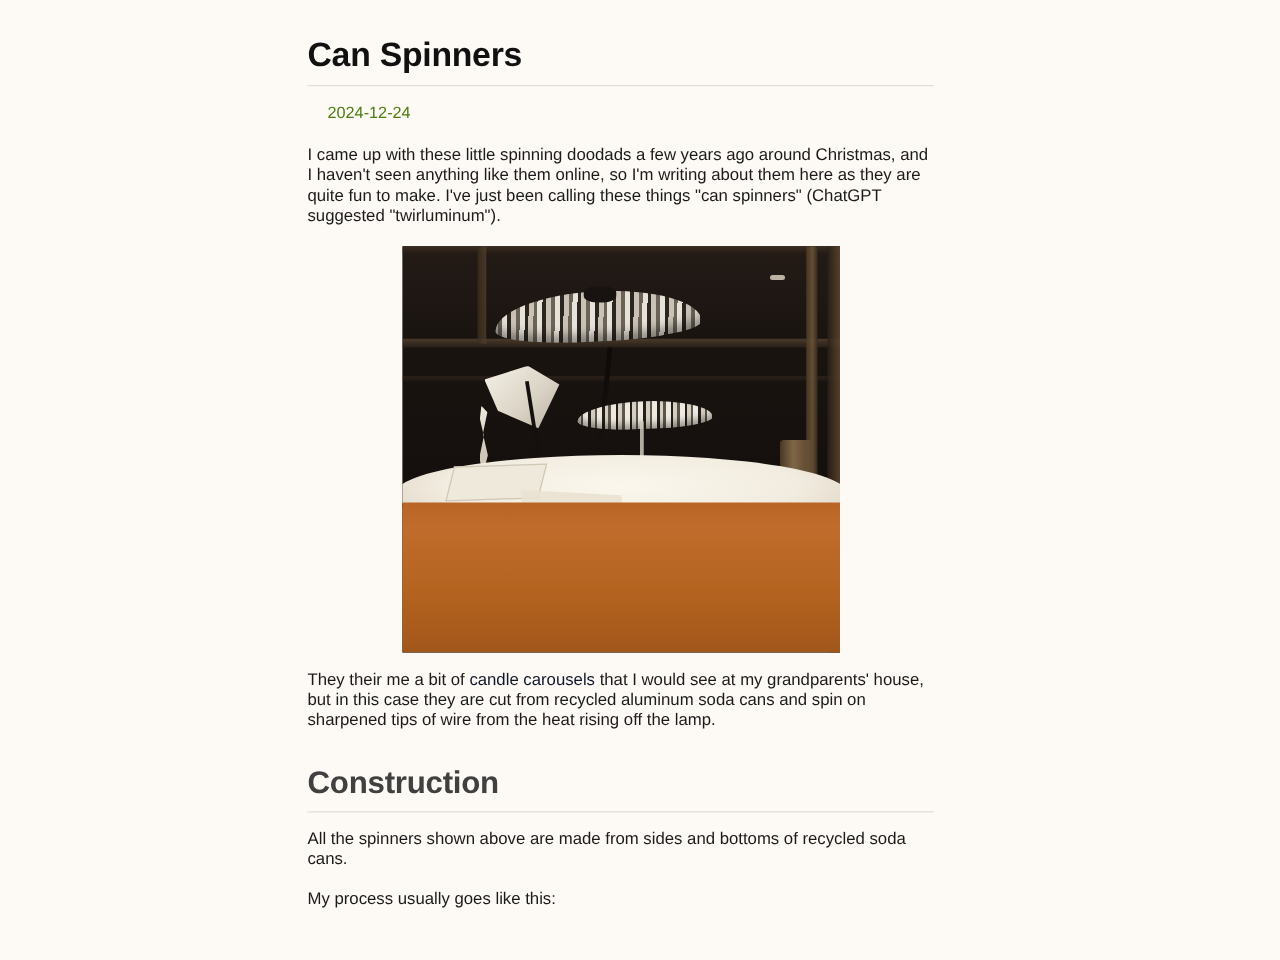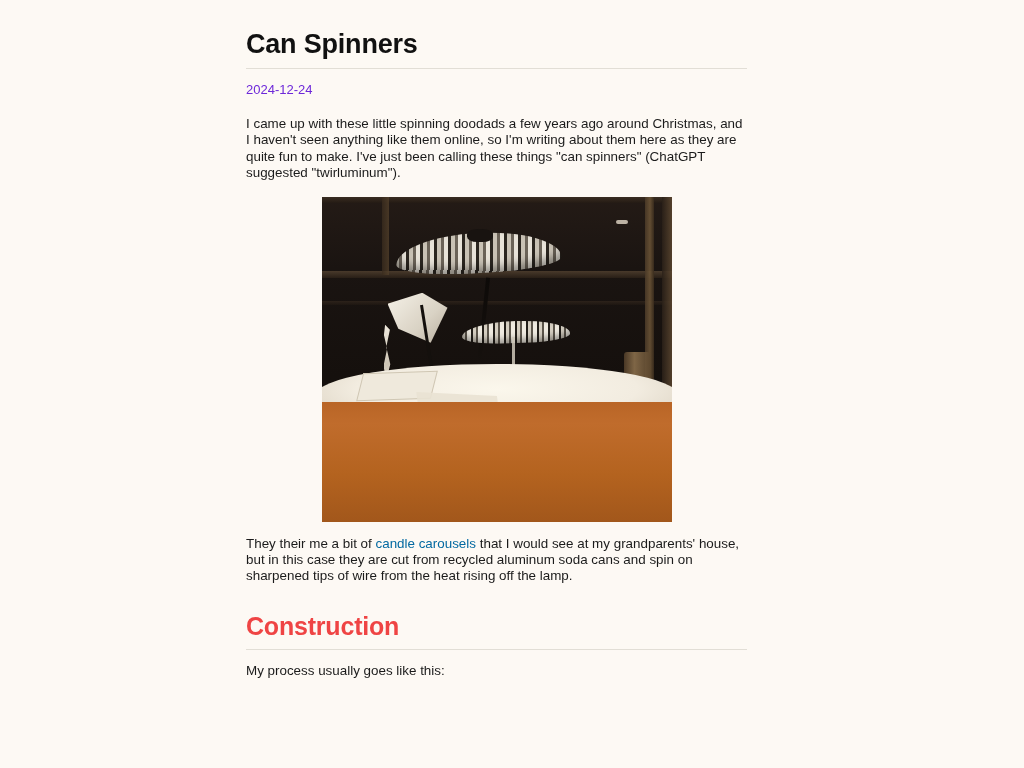--- a/index.html
+++ b/index.html
@@ -39,46 +39,46 @@
     margin: 0 0 8px 0;
     color: #111111;
   }
 
   h2.section-title {
     font-size: 25px;
     line-height: 30px;
     font-weight: bold;
     letter-spacing: -0.2px;
     margin: 26px 0 8px 0;
-    color: #ef4444;
+    color: #404040;
   }
 
   hr.rule {
     border: 0;
     border-top: 1px solid #e2ded6;
     margin: 0 0 13px 0;
     height: 0;
   }
 
   .post-date {
     font-size: 13px;
     line-height: 16px;
-    color: #6d28d9;
-    margin: 0 0 18px 0;
+    color: #4d7c0f;
+    margin: 0 0 18px 16px;
   }
 
   p.para {
     font-size: 13.4px;
     line-height: 16.4px;
     margin: 0 0 15px 0;
     color: #1b1b1b;
   }
 
   a.inline-link {
-    color: #0369a1;
+    color: #0f172a;
     text-decoration: none;
   }
 
   .figure {
     margin: 0 0 14px 0;
     display: flex;
     justify-content: center;
   }
 
   .photo {
@@ -363,16 +363,17 @@
         <div class="ph-shade"></div>
       </div>
     </div>
 
     <p class="para"><span>They their me a bit of </span><a class="inline-link" href="#">candle carousels</a><span> that I would see at my grandparents' house, but in this case they are cut from recycled aluminum soda cans and spin on sharpened tips of wire from the heat rising off the lamp.</span></p>
 
 
     <h2 class="section-title">Construction</h2>
     <hr class="rule">
 
+    <p class="para">All the spinners shown above are made from sides and bottoms of recycled soda cans.</p>
     <p class="para">My process usually goes like this:</p>
 
   </div>
 </div>
 
 </body></html>

